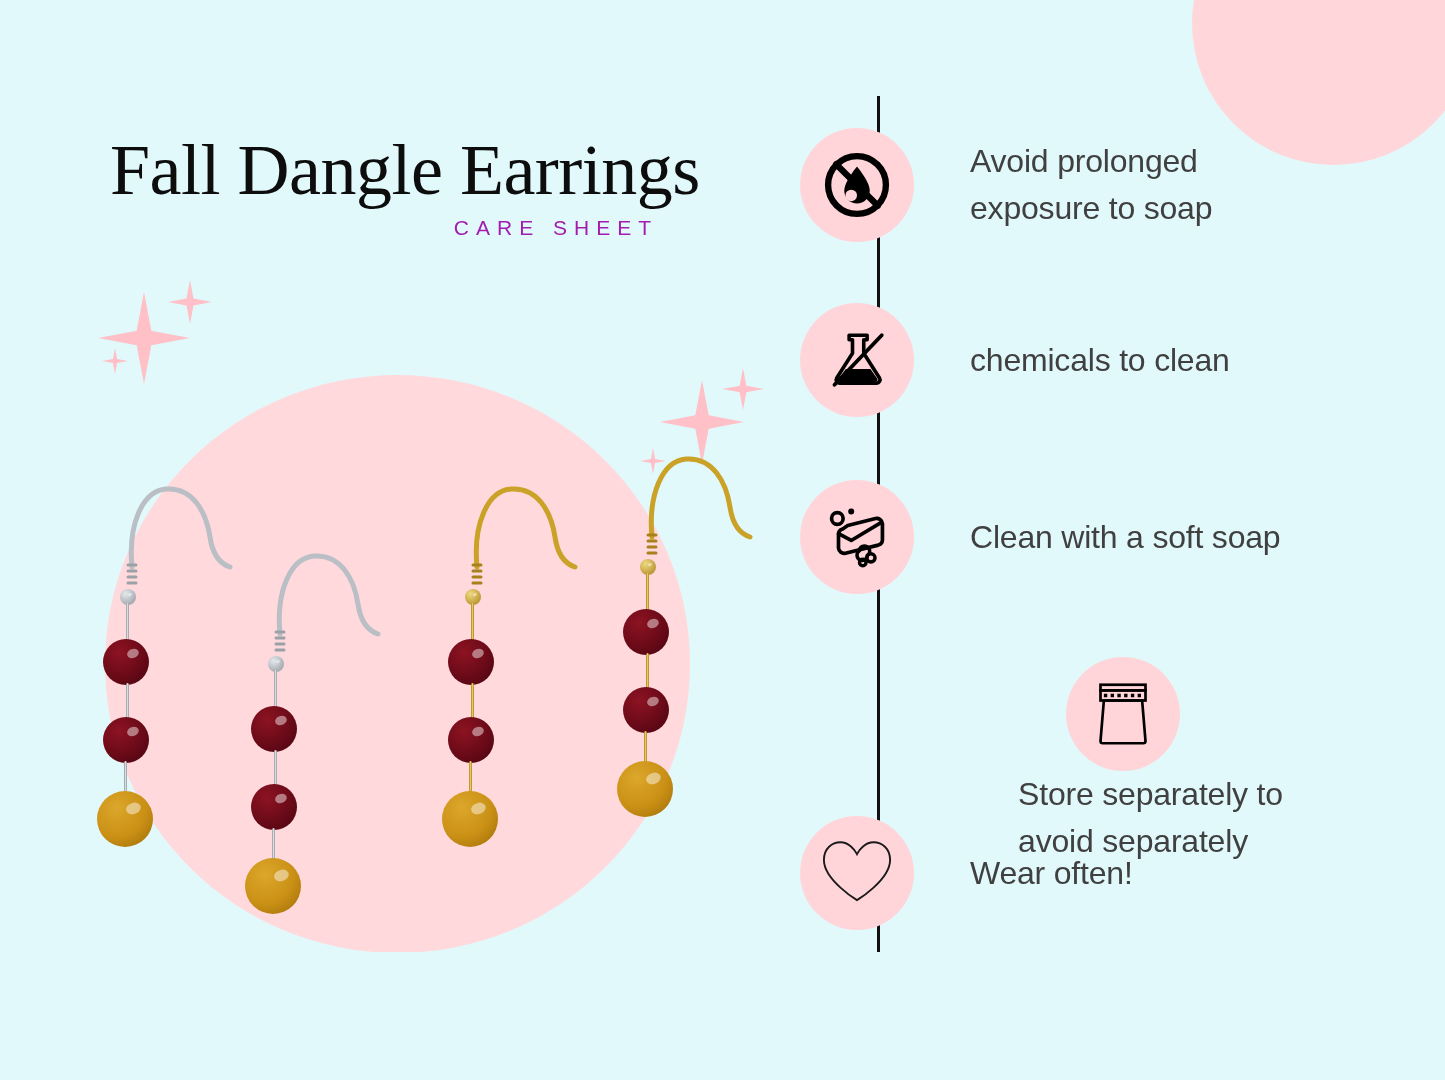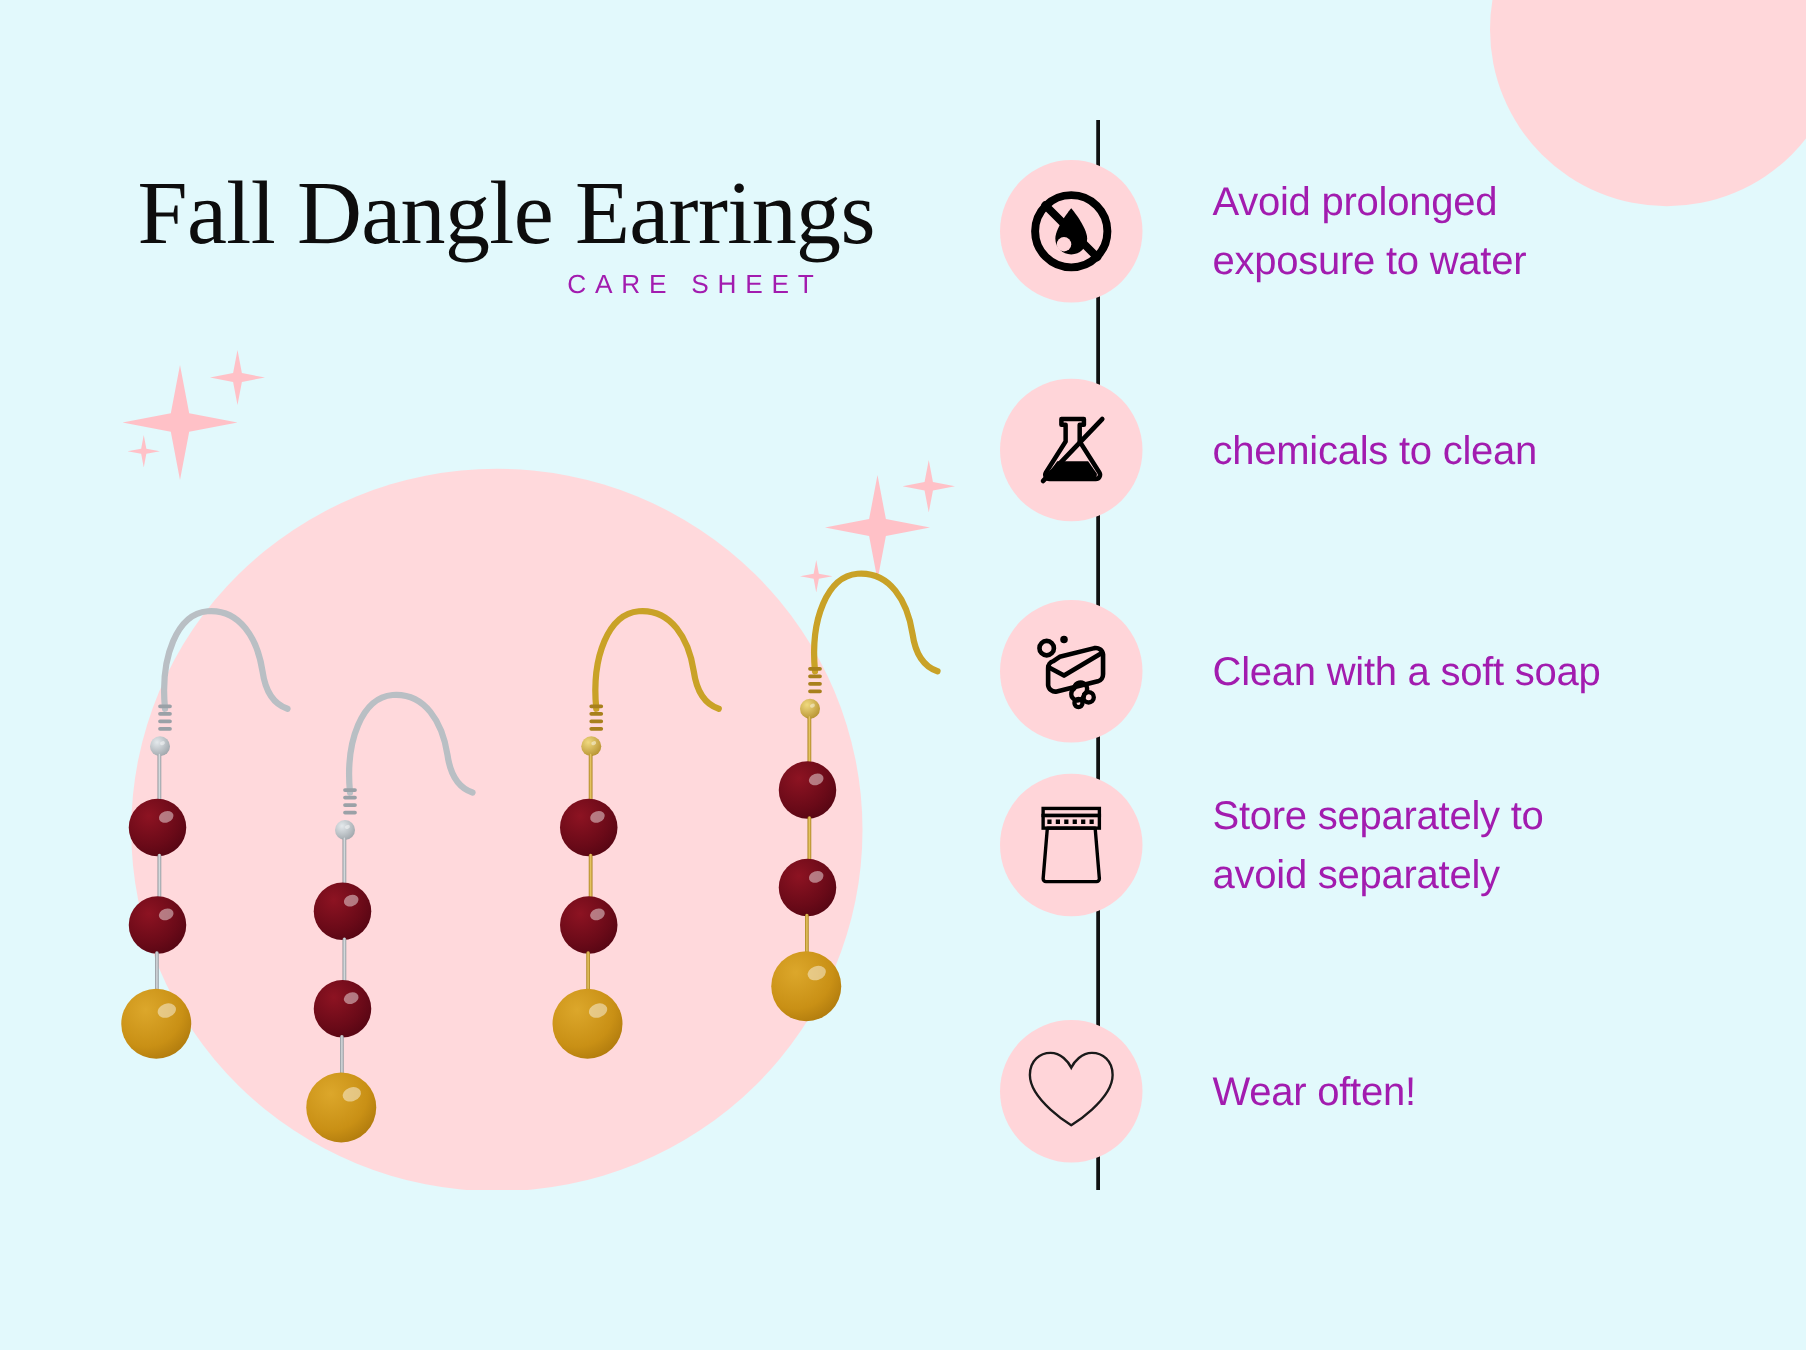--- a/index.html
+++ b/index.html
@@ -155,21 +155,21 @@
     flex: 0 0 114px;
     display: flex;
     align-items: center;
     justify-content: center;
   }
   .tl-badge svg { display: block; }
   .tl-text {
     margin-left: 56px;
     font-size: 32px;
     line-height: 47px;
-    color: #a21caf;
+    color: #404040;
     font-family: "Liberation Sans", sans-serif;
     letter-spacing: -0.2px;
     max-width: 430px;
   }
   .tl-text span { display: block; white-space: nowrap; }
 </style>
 </head>
 <body>
 
 <div id="canvas">
@@ -268,21 +268,21 @@
       <div class="tl-badge">
         <svg width="74" height="74" viewBox="0 0 64 64">
           <path d="M32 16 C32 16 21 29 21 37 a11 11 0 0 0 22 0 C43 29 32 16 32 16 Z" fill="#000"></path>
           <circle cx="27" cy="41" r="5" fill="#ffd5d9"></circle>
           <circle cx="32" cy="32" r="25" fill="none" stroke="#000" stroke-width="5.5"></circle>
           <line x1="14" y1="14" x2="50" y2="50" stroke="#000" stroke-width="5.5" stroke-linecap="round"></line>
         </svg>
       </div>
       <div class="tl-text">
         <span>Avoid prolonged</span>
-        <span>exposure to water</span>
+        <span>exposure to soap</span>
       </div>
     </div>
 
     <div class="tl-row" style="top:303px;">
       <div class="tl-badge">
         <svg width="72" height="72" viewBox="0 0 64 64">
           <path d="M25 10 L41 10 L41 14 L38 14 L38 26 L52 48 a3 3 0 0 1 -2.6 4.6 L16.6 52.6 A3 3 0 0 1 14 48 L28 26 L28 14 L25 14 Z" fill="none" stroke="#000" stroke-width="3.2" stroke-linejoin="round"></path>
           <path d="M22 40 L44 40 L50 48.6 a2 2 0 0 1 -1.7 3 L17.7 51.6 A2 2 0 0 1 16 48.6 Z" fill="#000"></path>
           <line x1="12" y1="54" x2="54" y2="10" stroke="#000" stroke-width="3.4" stroke-linecap="round"></line>
         </svg>
@@ -302,21 +302,21 @@
           <path d="M34 44 a4.5 4.5 0 1 1 7 4 a4.5 4.5 0 1 1 -7 -4 Z" fill="none" stroke="#000" stroke-width="3"></path>
           <circle cx="44" cy="50" r="3.6" fill="none" stroke="#000" stroke-width="3"></circle>
           <circle cx="37" cy="54" r="2.8" fill="none" stroke="#000" stroke-width="3"></circle>
         </svg>
       </div>
       <div class="tl-text">
         <span>Clean with a soft soap</span>
       </div>
     </div>
 
-    <div class="tl-row" style="top:619px;">
+    <div class="tl-row" style="top:657px;flex-direction:column;">
       <div class="tl-badge">
         <svg width="66" height="72" viewBox="0 0 58 64">
           <rect x="9" y="6" width="40" height="5" fill="none" stroke="#000" stroke-width="2.4"></rect>
           <rect x="9" y="11" width="40" height="9" fill="none" stroke="#000" stroke-width="2.4"></rect>
           <line x1="12" y1="15.5" x2="46" y2="15.5" stroke="#000" stroke-width="3.2" stroke-dasharray="3 3"></line>
           <path d="M12 20 L46 20 L49 56 a2 2 0 0 1 -2 2 L11 58 a2 2 0 0 1 -2 -2 Z" fill="none" stroke="#000" stroke-width="2.4" stroke-linejoin="round"></path>
         </svg>
       </div>
       <div class="tl-text">
         <span>Store separately to</span>

